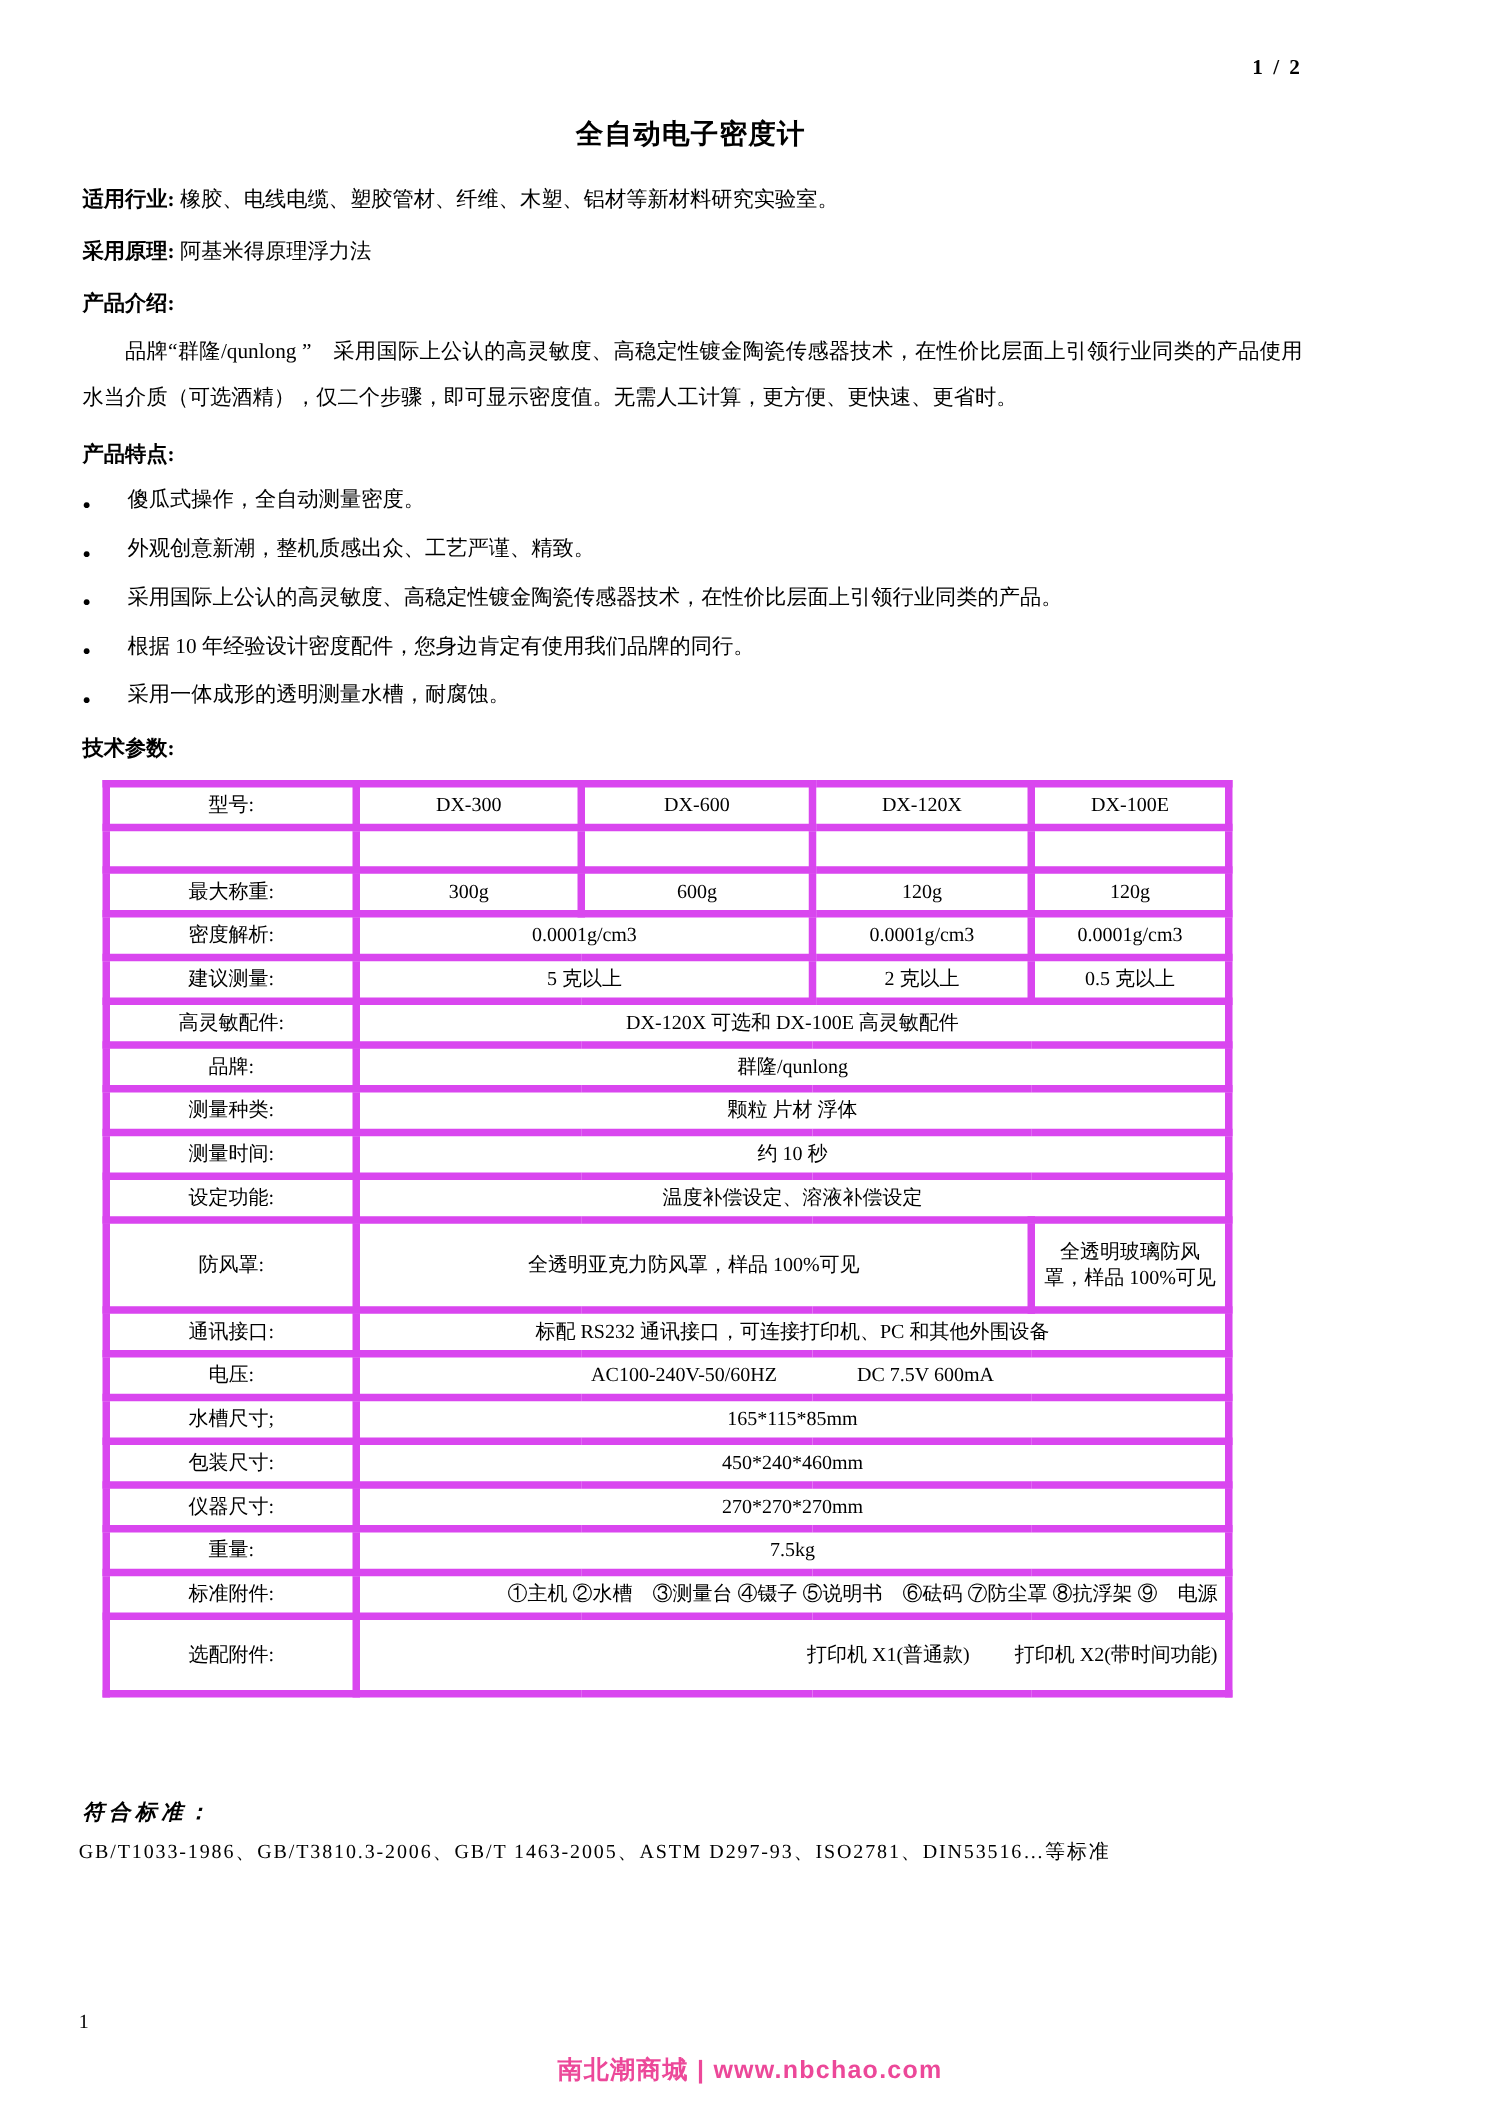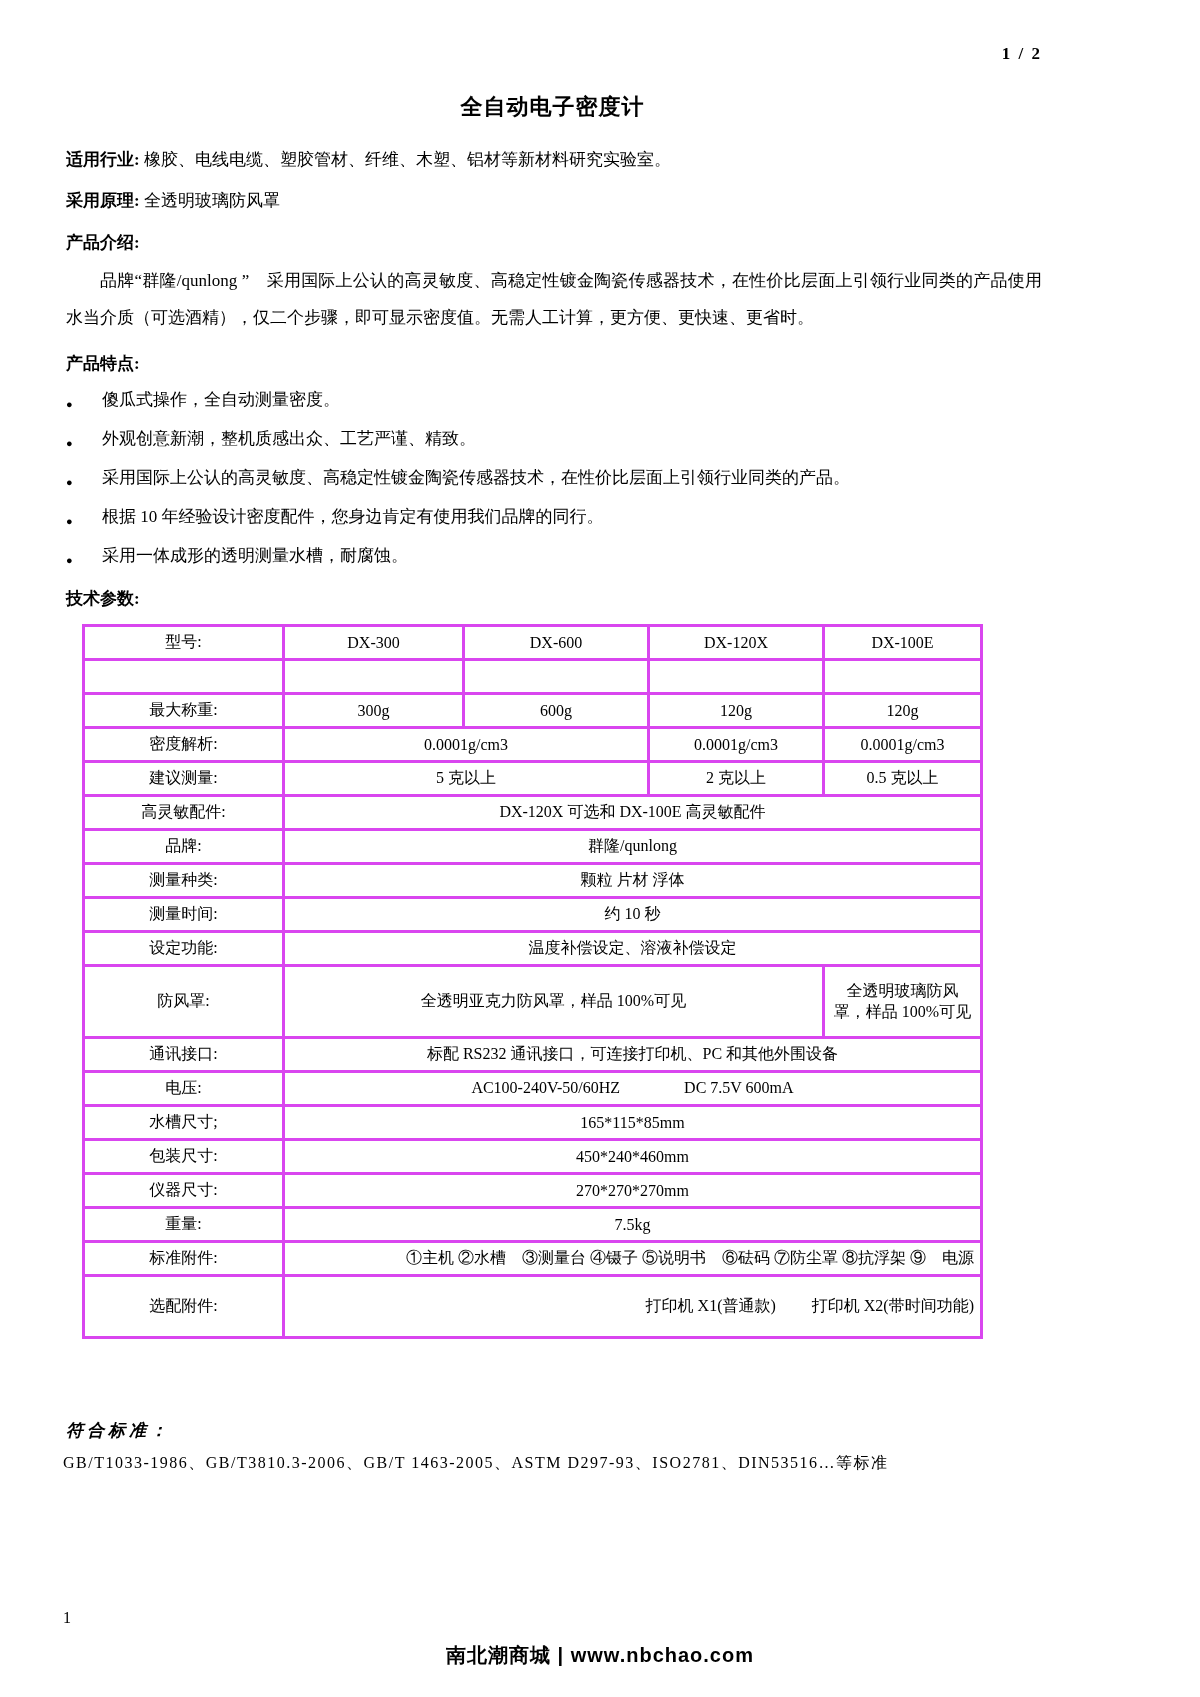--- a/index.html
+++ b/index.html
@@ -73,21 +73,21 @@
     table-layout: fixed;
     width: 898px;
     margin: 14px 0 0 19px;
   }
   .specs-table col.c0 { width: 200px; }
   .specs-table col.c1 { width: 180px; }
   .specs-table col.c2 { width: 185px; }
   .specs-table col.c3 { width: 175px; }
   .specs-table col.c4 { width: 158px; }
   .specs-table td {
-    border: 3px solid #d946ef;
+    border: 6px solid #d946ef;
     text-align: center;
     vertical-align: middle;
     font-size: 16px;
     height: 34px;
     padding: 4px 6px;
     word-break: break-word;
   }
   .specs-table td.left {
     text-align: right;
     padding-left: 12px;
@@ -111,21 +111,21 @@
     left: 63px;
     bottom: 70px;
     font-size: 16px;
   }
   .footer {
     position: absolute;
     bottom: 28px;
     left: 0;
     width: 100%;
     text-align: center;
-    color: #000000;
+    color: #ec4899;
     font-weight: 700;
     font-size: 20px;
     font-family: "Liberation Sans", "DejaVu Sans", sans-serif;
     letter-spacing: 1px;
   }
 </style>
 </head>
 <body>
 
 <div class="page">
@@ -134,21 +134,21 @@
 
   <div class="title">全自动电子密度计</div>
 
   <p class="kv-line">
     <span class="kv-label">适用行业:</span>
     <span class="kv-text">橡胶、电线电缆、塑胶管材、纤维、木塑、铝材等新材料研究实验室。</span>
   </p>
 
   <p class="kv-line">
     <span class="kv-label">采用原理:</span>
-    <span class="kv-text">全透明玻璃防风罩</span>
+    <span class="kv-text">阿基米得原理浮力法</span>
   </p>
 
   <p class="section-label">产品介绍:</p>
   <p class="intro-para">品牌“群隆/qunlong ”　采用国际上公认的高灵敏度、高稳定性镀金陶瓷传感器技术，在性价比层面上引领行业同类的产品使用水当介质（可选酒精），仅二个步骤，即可显示密度值。无需人工计算，更方便、更快速、更省时。</p>
 
   <p class="section-label">产品特点:</p>
   <ul class="features-list">
       <li class="feature-item">
         <span class="bullet">●</span>
         <span>傻瓜式操作，全自动测量密度。</span>

